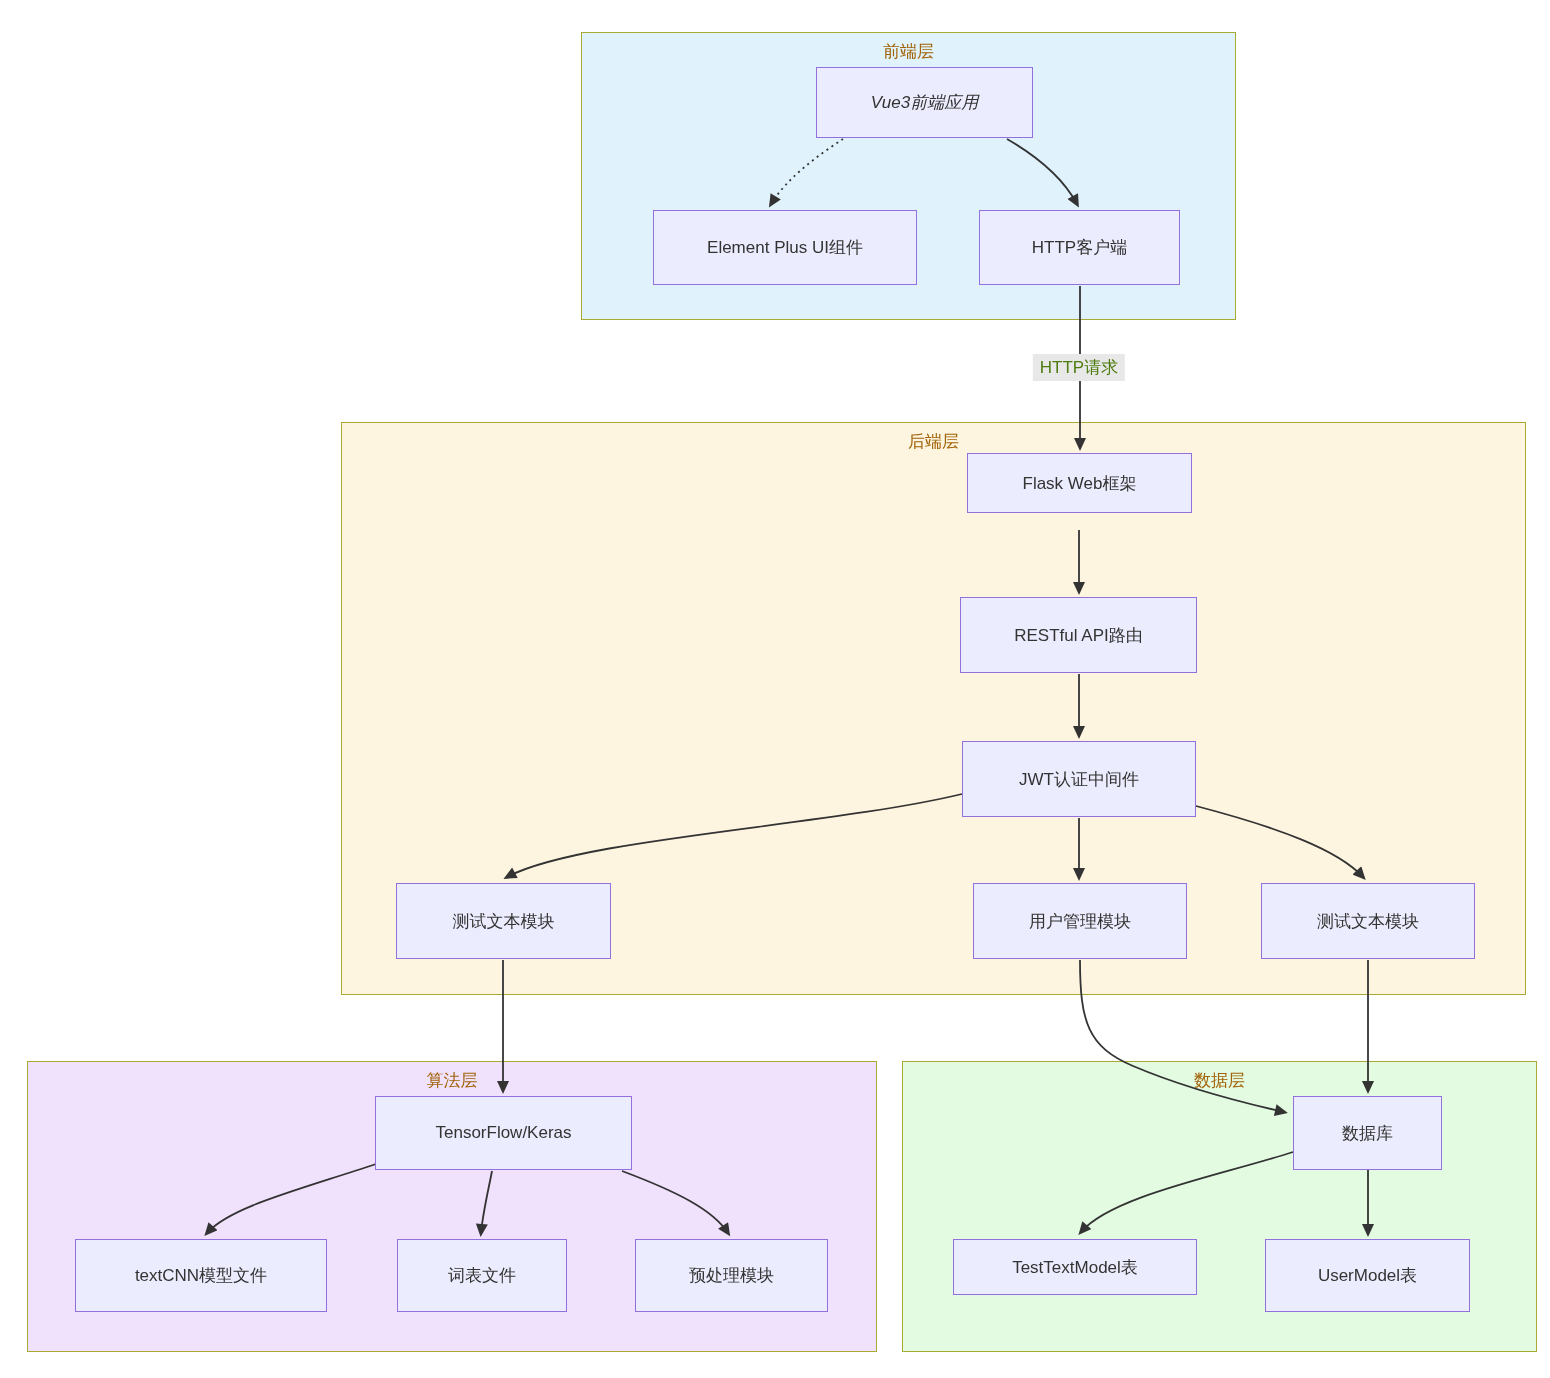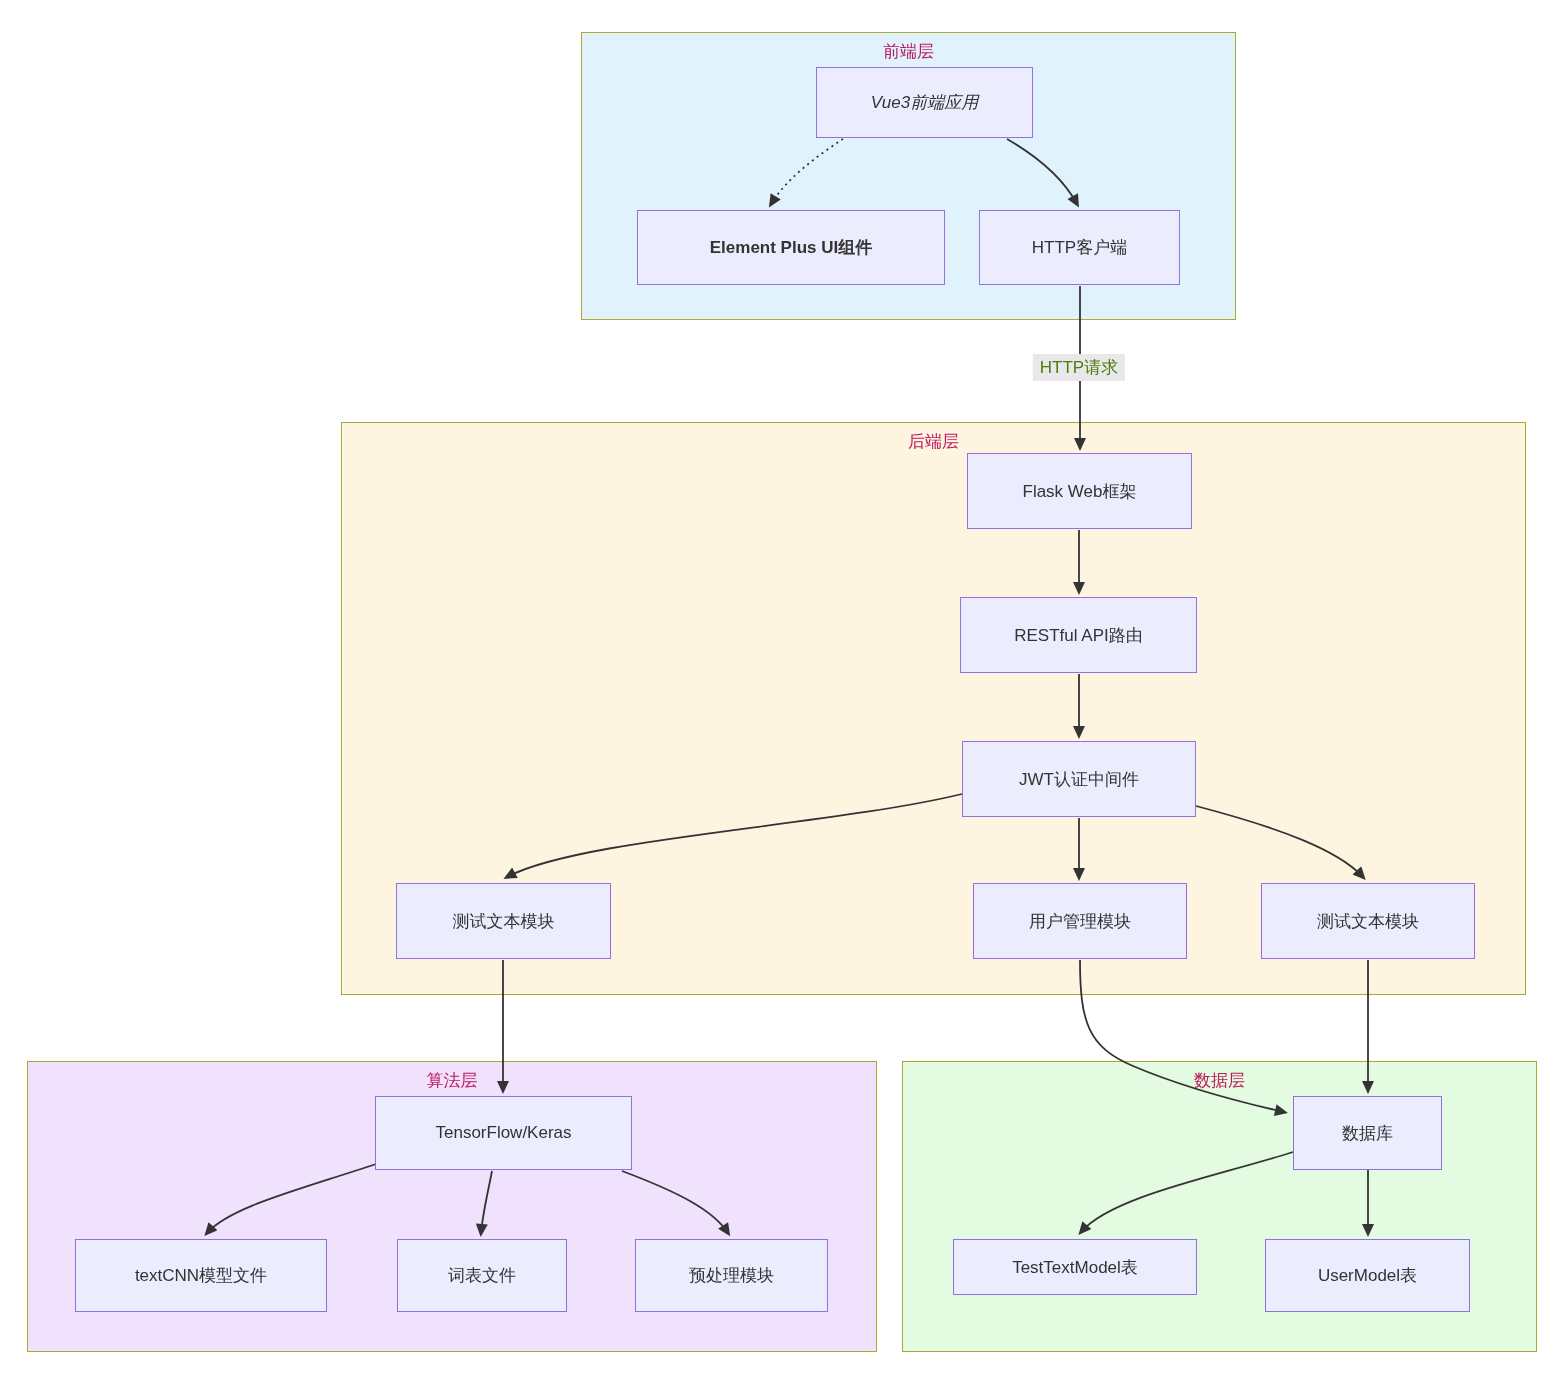--- a/index.html
+++ b/index.html
@@ -15,21 +15,21 @@
     position:absolute;
     border:1.5px solid #aaaa33;
     box-sizing:border-box;
   }
   .cluster-title{
     position:absolute;
     top:7px;left:50%;
     transform:translateX(-50%);
     font-size:17px;
     white-space:nowrap;
-    color:#be185d;
+    color:#a16207;
     z-index:2;
   }
   #cluster-frontend {left:581px; top:32px;  width:655px;  height:288px; background:#e0f3fd;}
   #cluster-backend  {left:341px; top:422px; width:1185px; height:573px; background:#fdf5e0;}
   #cluster-algorithm{left:27px;  top:1061px;width:850px;  height:291px; background:#f0e1fc;text-align:center;}
   #cluster-data     {left:902px; top:1061px;width:635px;  height:291px; background:#e3fbe0;}
   .edges-layer{
     position:absolute;left:0;top:0;width:1550px;height:1378px;
     z-index:3;pointer-events:none;
   }
@@ -41,23 +41,23 @@
     border:1.3px solid #9370DB;
     box-sizing:border-box;
     display:flex;align-items:center;justify-content:center;
     text-align:center;
     font-size:17px;
     color:#333333;
     z-index:4;
     white-space:nowrap;
   }
   #node-vue3            {left:816px; top:67px;   width:217px; height:71px;font-style:italic;}
-  #node-element-plus    {left:637px; top:210px;  width:308px; height:75px;font-weight:bold;}
+  #node-element-plus    {left:653px; top:210px;  width:264px; height:75px;}
   #node-http-client     {left:979px; top:210px;  width:201px; height:75px;}
-  #node-flask           {left:967px; top:453px;  width:225px; height:76px;}
+  #node-flask           {left:967px; top:453px;  width:225px; height:60px;}
   #node-restful         {left:960px; top:597px;  width:237px; height:76px;}
   #node-jwt             {left:962px; top:741px;  width:234px; height:76px;}
   #node-news-module     {left:396px; top:883px;  width:215px; height:76px;}
   #node-user-module     {left:973px; top:883px;  width:214px; height:76px;}
   #node-test-text-module{left:1261px;top:883px;  width:214px; height:76px;}
   #node-tensorflow      {left:375px; top:1096px; width:257px; height:74px;}
   #node-textcnn         {left:75px;  top:1239px; width:252px; height:73px;}
   #node-vocab           {left:397px; top:1239px; width:170px; height:73px;}
   #node-preprocess      {left:635px; top:1239px; width:193px; height:73px;}
   #node-database        {left:1293px;top:1096px; width:149px; height:74px;font-family:Liberation Mono, monospace;}

